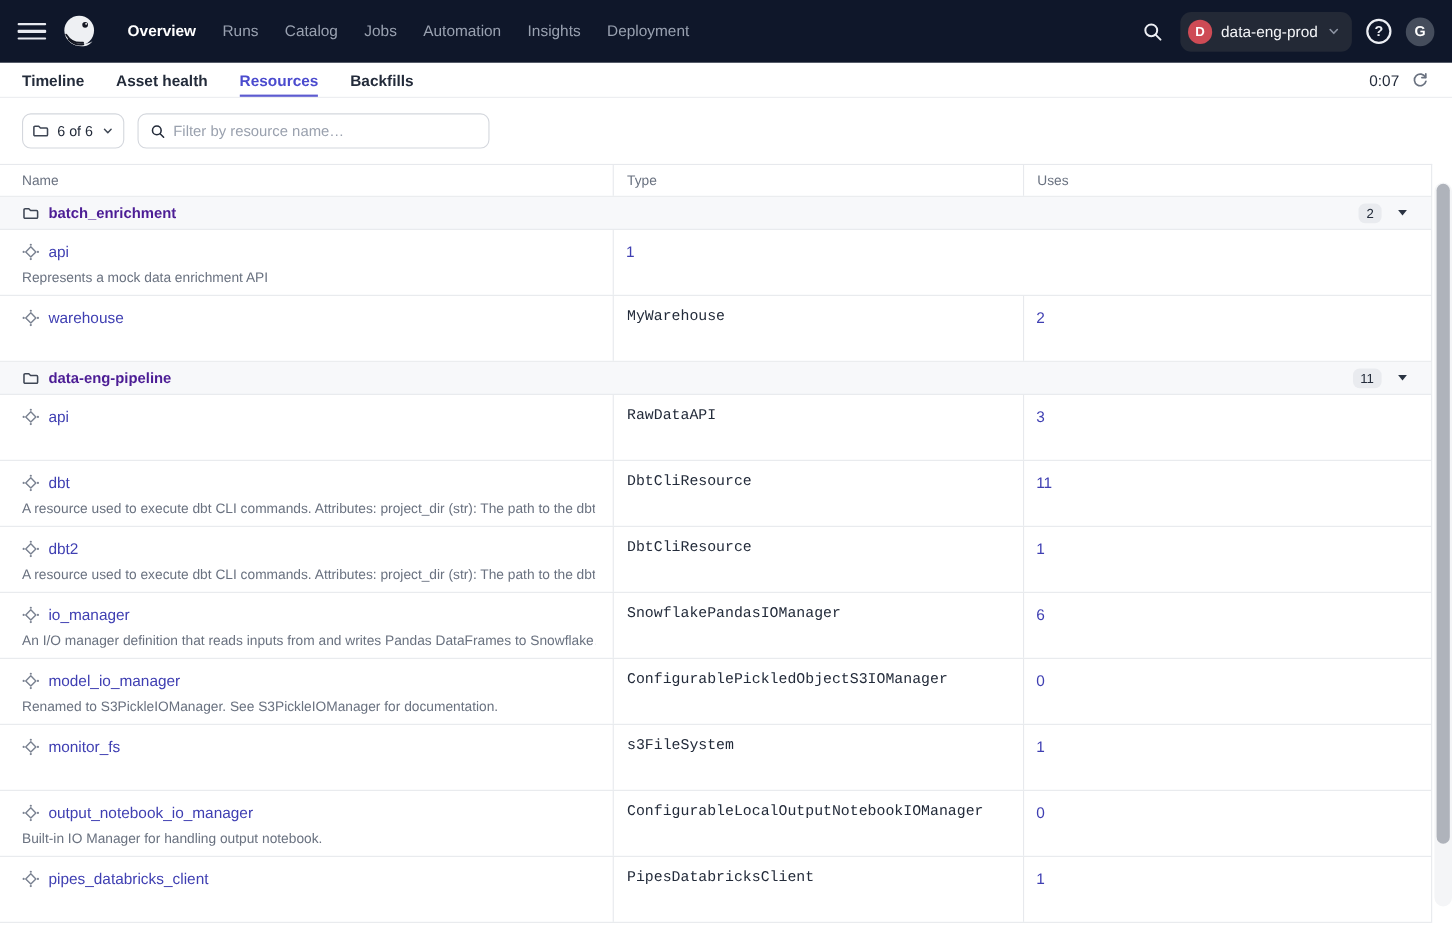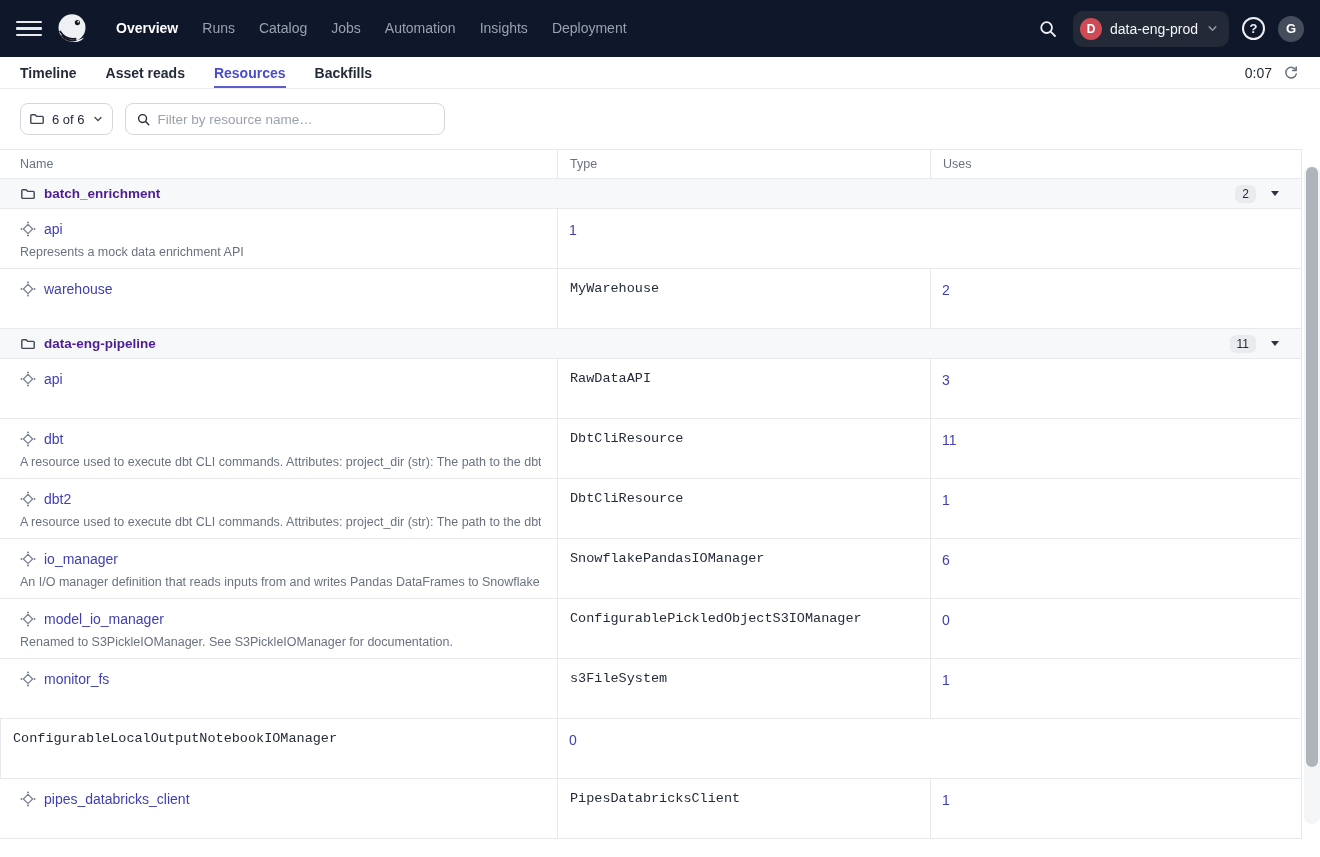--- a/index.html
+++ b/index.html
@@ -124,21 +124,21 @@
       </svg>
     </div>
     <div class="help-btn">?</div>
     <div class="avatar">G</div>
   </div>
 </div>
 
 <div class="tabbar">
   <div class="tabs">
       <div class="tab">Timeline</div>
-      <div class="tab">Asset reads</div>
+      <div class="tab">Asset health</div>
       <div class="tab active">Resources</div>
       <div class="tab">Backfills</div>
     </div>
   <div class="tabbar-right">
     <span class="timer">0:07</span>
     <div class="refresh-btn">
       <svg viewBox="0 0 16 16" width="16" height="16">
         <path d="M12.9 5.3 A5.3 5.3 0 1 0 13.3 8.9" fill="none" stroke="#6A7280" stroke-width="1.5" stroke-linecap="round"></path>
         <path d="M13.2 2 L13.2 5.6 L9.6 5.6" fill="none" stroke="#6A7280" stroke-width="1.5" stroke-linecap="round" stroke-linejoin="round"></path>
       </svg>
@@ -338,20 +338,35 @@
                 <circle cx="1.5" cy="8" r="1" fill="#7A8291"></circle>
               </svg>
             </span>
             <a class="res-link">monitor_fs</a>
           </div>
         </div>
         <div class="cell cell-type">s3FileSystem</div>
         <div class="cell cell-uses"><a class="uses-link">1</a></div>
       </div>
       <div class="row">
+        <div class="cell cell-name">
+          <div class="name-line">
+            <span class="res-icon">
+              <svg viewBox="0 0 16 16" width="16" height="16">
+                <path d="M8 3.4 L12.6 8 L8 12.6 L3.4 8 Z" stroke="#7A8291" stroke-width="1.3" fill="none" stroke-linejoin="round"></path>
+                <circle cx="8" cy="1.5" r="1" fill="#7A8291"></circle>
+                <circle cx="14.5" cy="8" r="1" fill="#7A8291"></circle>
+                <circle cx="8" cy="14.5" r="1" fill="#7A8291"></circle>
+                <circle cx="1.5" cy="8" r="1" fill="#7A8291"></circle>
+              </svg>
+            </span>
+            <a class="res-link">output_notebook_io_manager</a>
+          </div>
+          <div class="desc">Built-in IO Manager for handling output notebook.</div>
+        </div>
         <div class="cell cell-type">ConfigurableLocalOutputNotebookIOManager</div>
         <div class="cell cell-uses"><a class="uses-link">0</a></div>
       </div>
       <div class="row">
         <div class="cell cell-name">
           <div class="name-line">
             <span class="res-icon">
               <svg viewBox="0 0 16 16" width="16" height="16">
                 <path d="M8 3.4 L12.6 8 L8 12.6 L3.4 8 Z" stroke="#7A8291" stroke-width="1.3" fill="none" stroke-linejoin="round"></path>
                 <circle cx="8" cy="1.5" r="1" fill="#7A8291"></circle>

